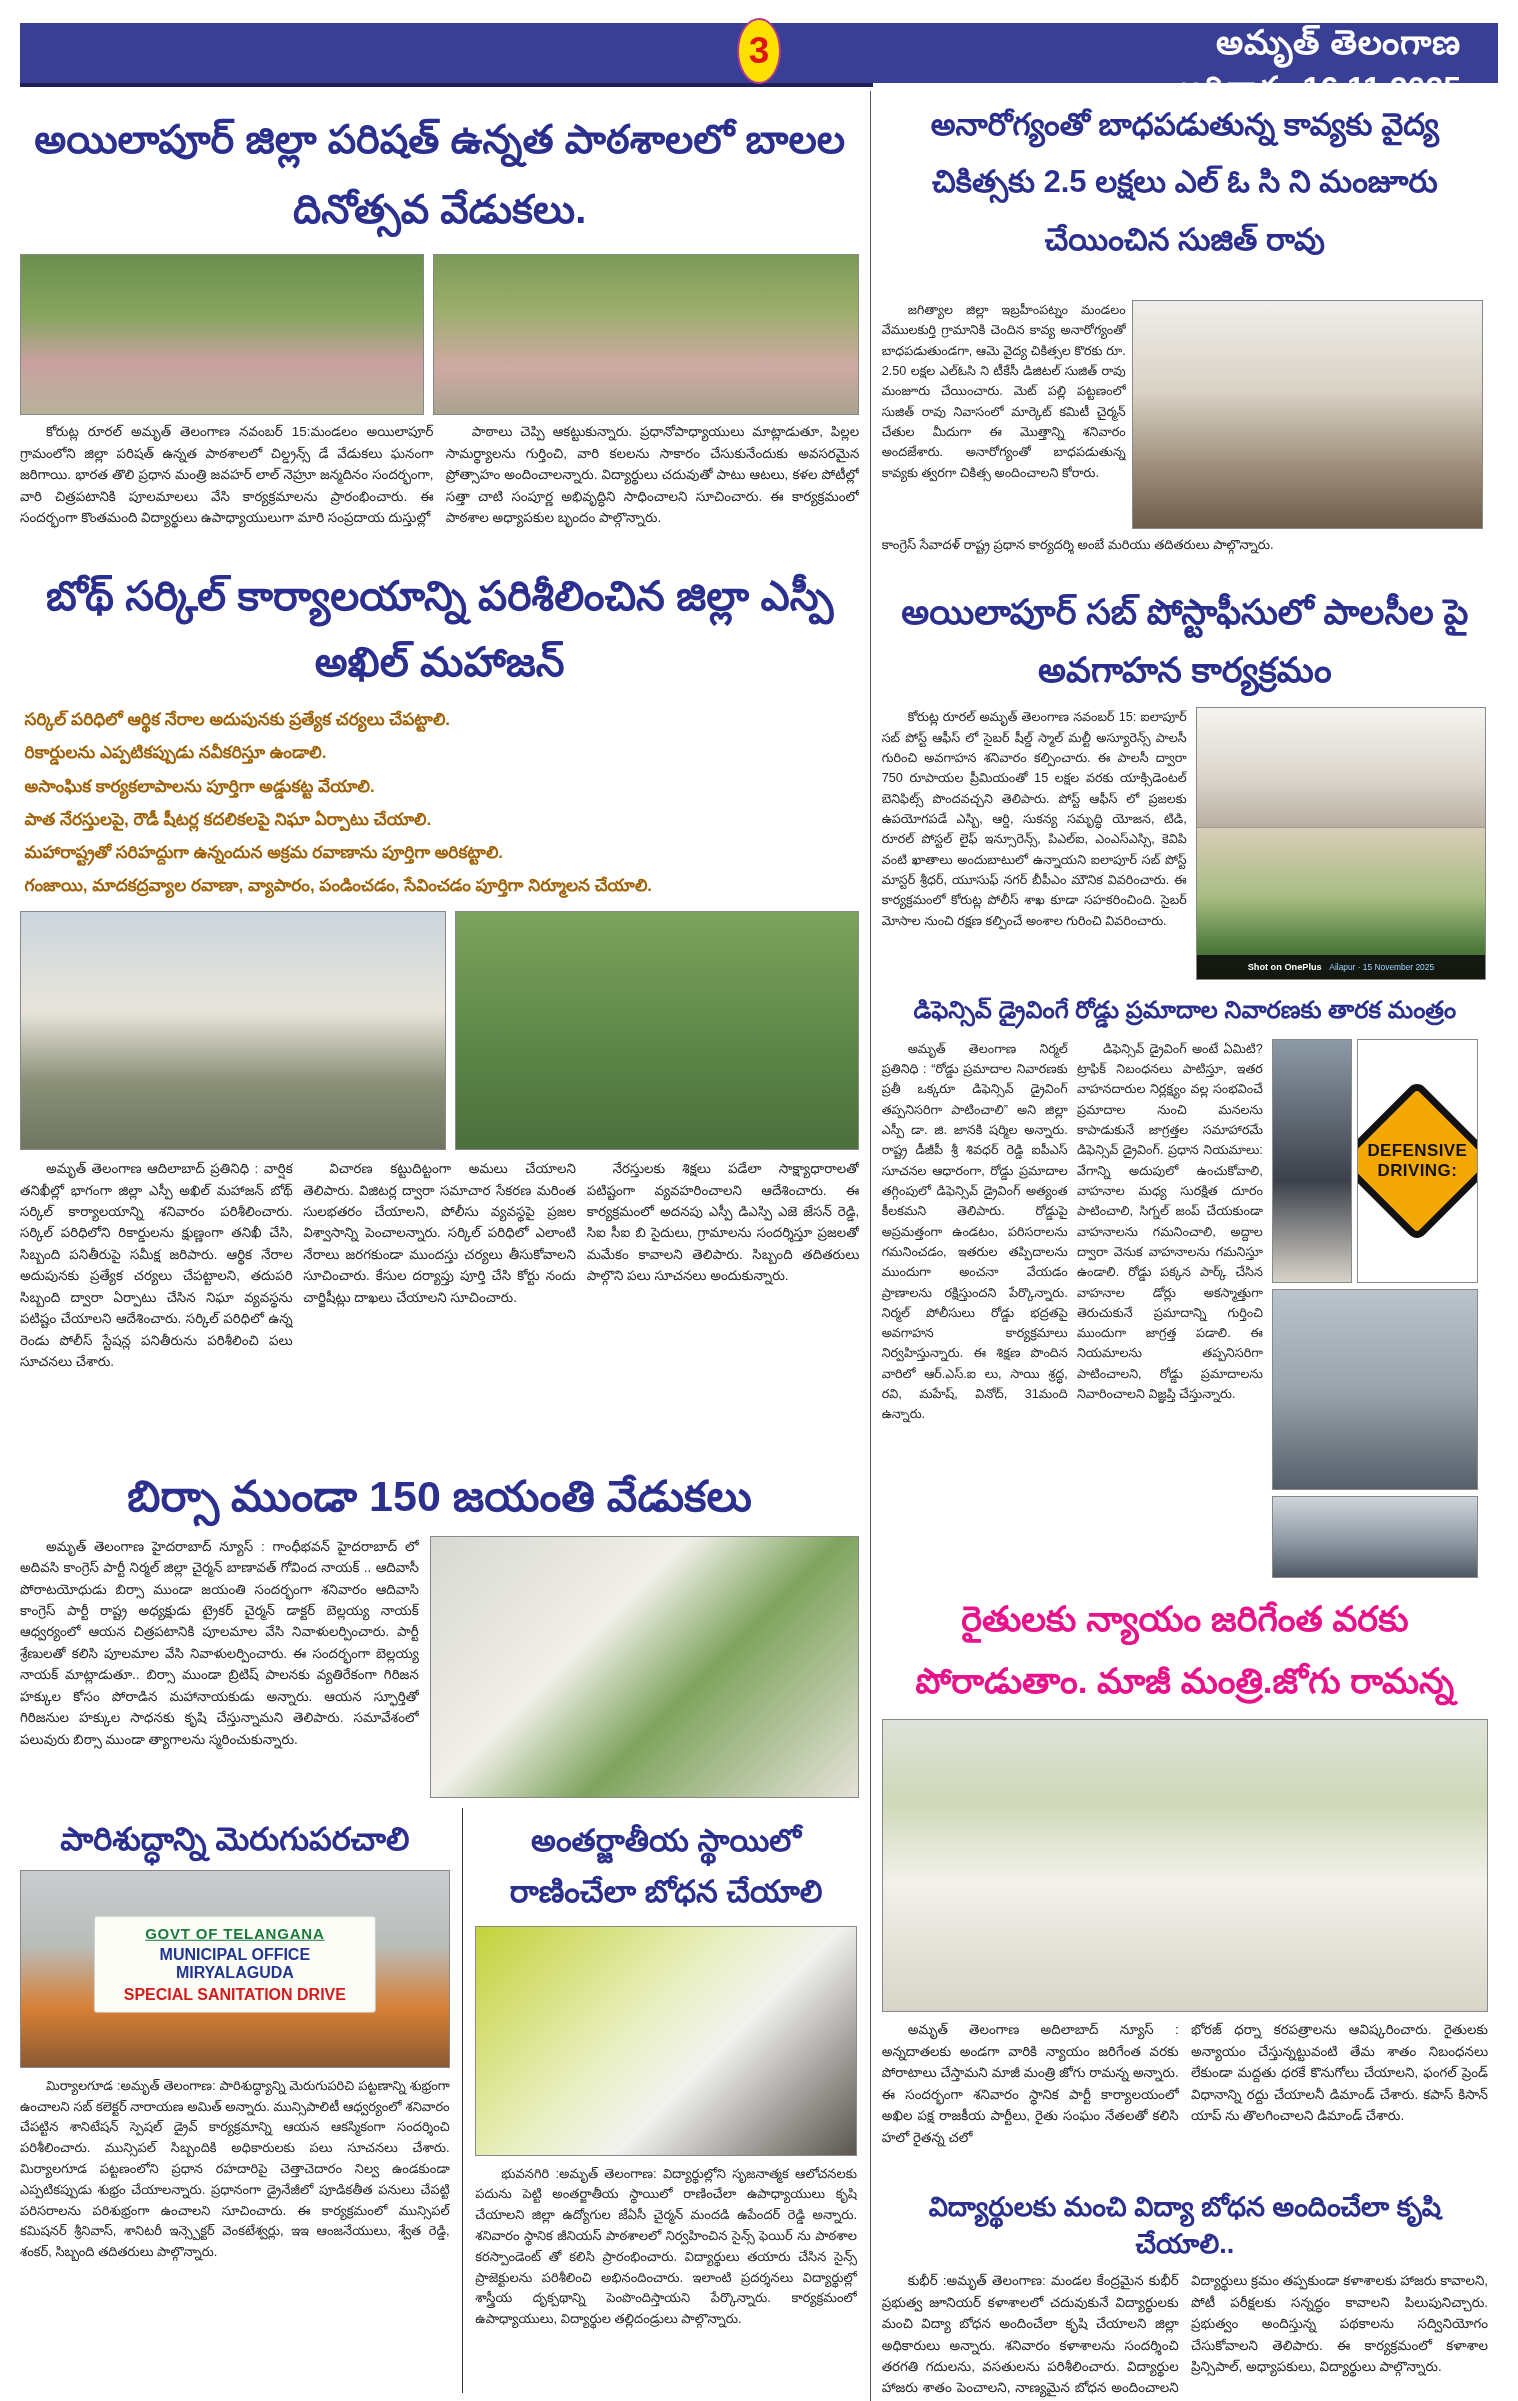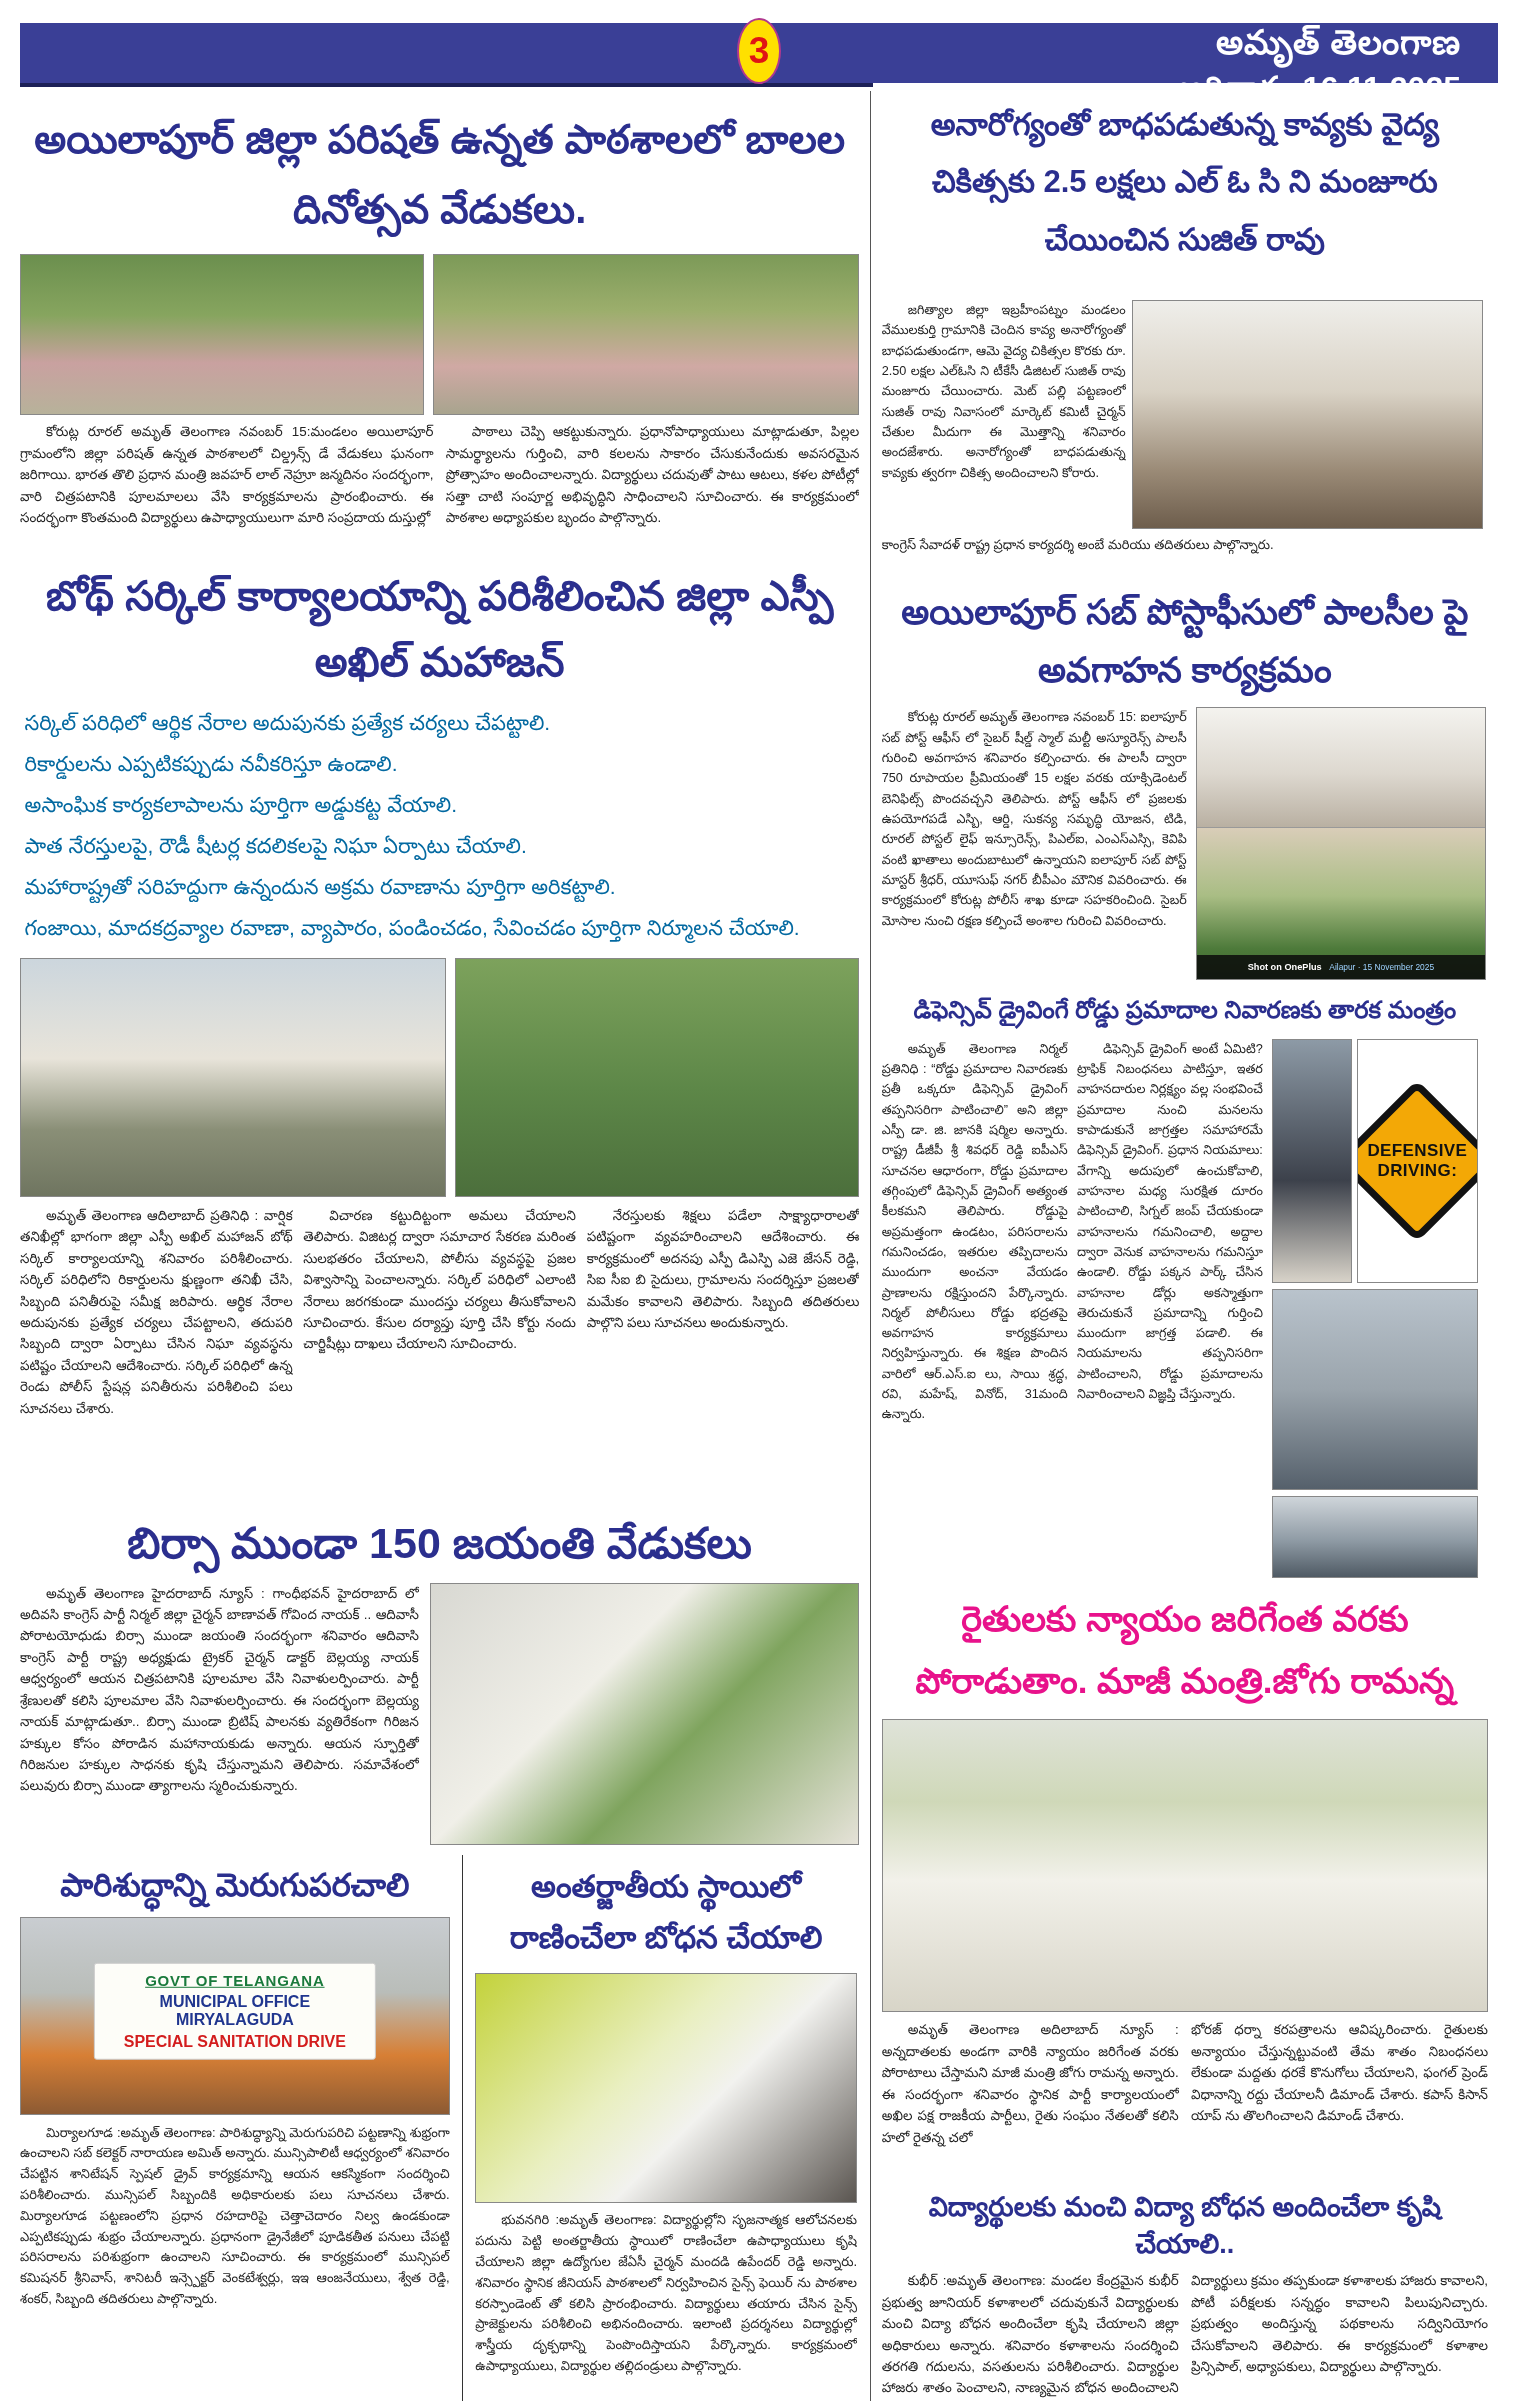--- a/index.html
+++ b/index.html
@@ -46,21 +46,21 @@
   
   .hlA { font-size:40px; line-height:1.75; margin:12.3px 7.7px 10.7px 7.7px; }
   .phA { height:161px; }
   .phA1 { width:405px; background:linear-gradient(180deg,#6b8f4e,#87a55f 38%,#c9a1a0 68%,#b7b29a); }
   .phA2 { width:427px; background:linear-gradient(180deg,#7c9a58,#9cae6c 35%,#d0a9a4 70%,#a8a48e); }
   .txtA { height:129px; margin-top:6.1px; }
 
   
   .hlB { font-size:41px; line-height:1.6; margin:14px 0 7.7px 0; }
   .bulletsB { margin:4.6px 0 9.2px 4.6px; }
-  .bulletsB div { color:#0369a1; font-size:21px; font-weight:normal; line-height:1.95; }
+  .bulletsB div { color:#a16207; font-size:17px; font-weight:bold; line-height:1.95; }
   .phB { height:239px; }
   .phB1 { width:427px; background:linear-gradient(180deg,#ccd6dd,#e8e4da 42%,#8a8f77 72%,#6f7560); }
   .phB2 { width:405px; background:linear-gradient(180deg,#7da25c,#5d8748 55%,#4c6f3c); }
   .txtB { height:293px; margin-top:7.7px; }
 
   
   .hlC { font-size:43px; line-height:1.4; margin:15.3px 0 9.2px 0; }
   .rowC { display:flex; gap:10.7px; height:262px; }
   .rowC .bt { width:399px; }
   .phC { width:430px; background:linear-gradient(135deg,#d8d8d2,#f0efe8 38%,#7fa45e 60%,#e5e2d8); }

